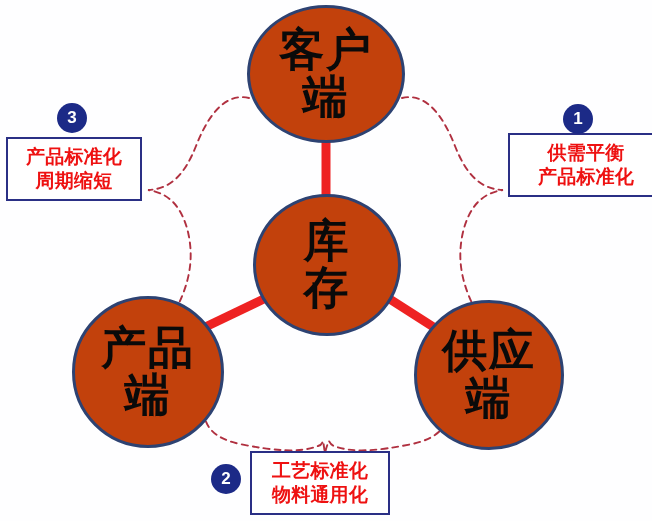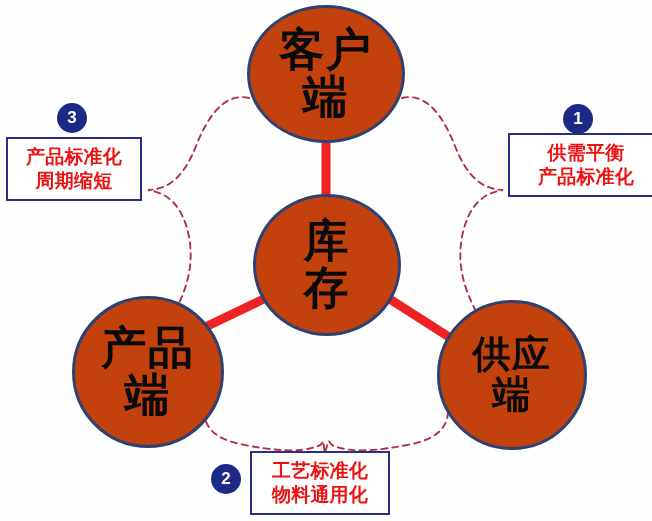--- a/index.html
+++ b/index.html
@@ -33,21 +33,21 @@
     font-weight: bold;
     line-height: 1.04;
     text-align: center;
     z-index: 4;
   }
   .node span { display: block; letter-spacing: 0.04em; }
 
   #node-client   { left: 247px; top: 5px;   width: 158px; height: 138px; font-size: 45px; }
   #node-inventory{ left: 253px; top: 194px; width: 148px; height: 142px; font-size: 45px; }
   #node-product  { left: 72px;  top: 296px; width: 152px; height: 152px; font-size: 45px; }
-  #node-supply   { left: 437px; top: 300px; width: 150px; height: 150px; font-size: 38px; }
+  #node-supply   { left: 414px; top: 300px; width: 150px; height: 150px; font-size: 45px; }
 
   
   .anno-box {
     position: absolute;
     border: 2px solid #2a2f85;
     background: #ffffff;
     color: #ee1111;
     font-weight: bold;
     font-size: 19px;
     line-height: 1.28;

